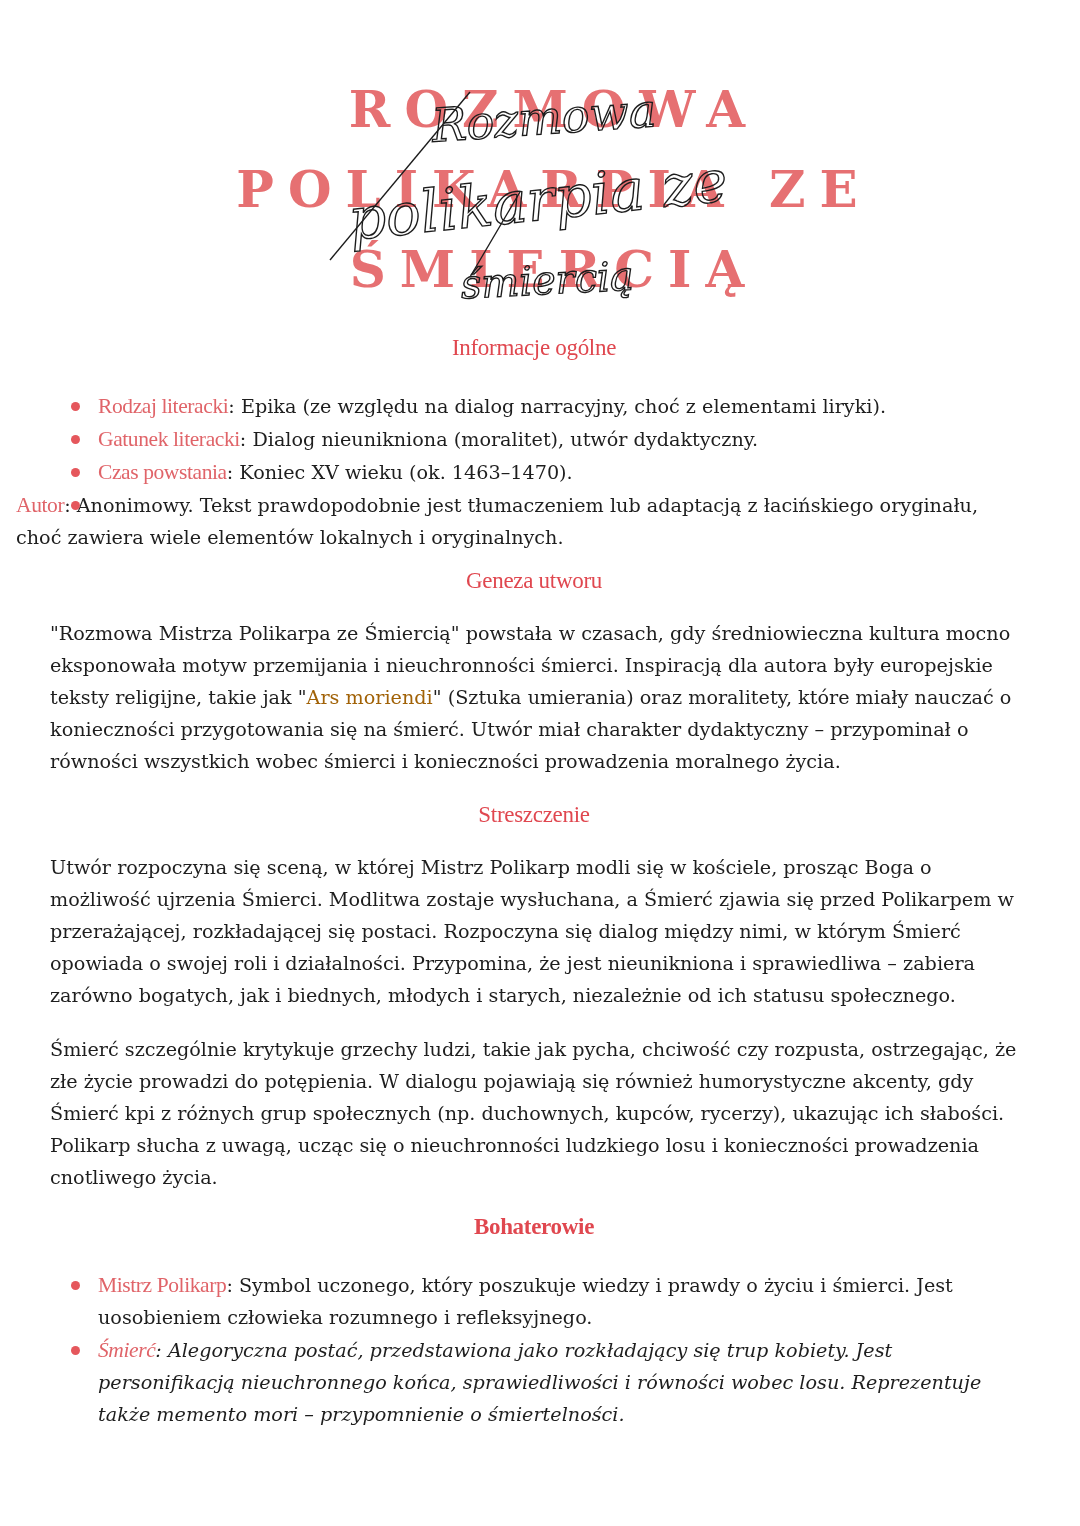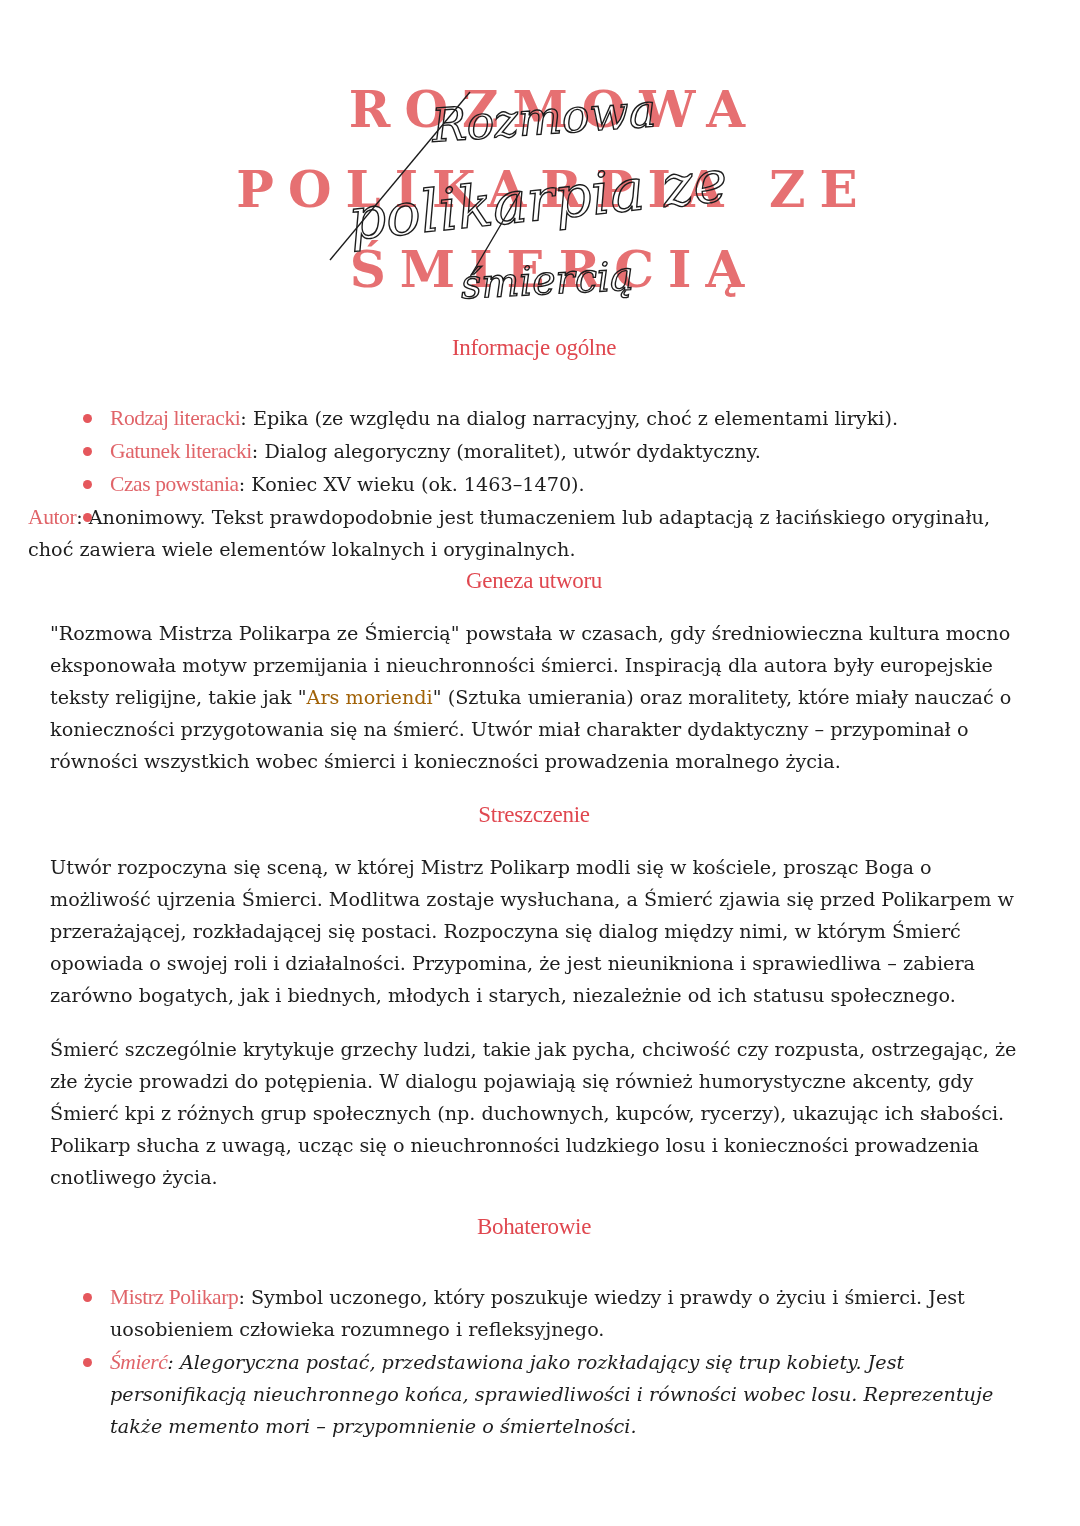--- a/index.html
+++ b/index.html
@@ -31,21 +31,21 @@
   }
 
   
   .body-text {
     font-family: "DejaVu Serif", "Liberation Serif", serif;
     font-size: 19.2px; line-height: 32px; color: #1e1e1e;
   }
   .para { position: absolute; left: 50px; width: 985px; margin: 0; }
 
   
-  .blist { position: absolute; left: 0; width: 1040px; margin: 16px; padding: 0; list-style: none; }
+  .blist { position: absolute; left: 0; width: 1040px; margin: 4px; padding: 0; list-style: none; }
   .blist li { position: relative; padding-left: 94px; }
   .blist li .dot {
     position: absolute; left: 67px; top: 12px; width: 9px; height: 9px;
     border-radius: 50%; background: #e5575c;
   }
   .term {
     font-family: "Liberation Serif", "DejaVu Serif", serif;
     color: #e06469; font-size: 21.5px; letter-spacing: -0.4px;
   }
   .accent-bold { color: #a16207; font-weight: normal; }
@@ -69,40 +69,40 @@
   </div>
 
   <div class="section-heading" style="top:333px;">Informacje ogólne</div>
   <ul class="blist body-text" style="top:386px;">
     <li>
       <span class="dot"></span>
       <span class="term">Rodzaj literacki</span><span>: Epika (ze względu na dialog narracyjny, choć z elementami liryki).</span>
     </li>
     <li>
       <span class="dot"></span>
-      <span class="term">Gatunek literacki</span><span>: Dialog alegoryczny (moralitet), utwór dydaktyczny.</span>
+      <span class="term">Gatunek literacki</span><span>: Dialog nieunikniona (moralitet), utwór dydaktyczny.</span>
     </li>
     <li>
       <span class="dot"></span>
       <span class="term">Czas powstania</span><span>: Koniec XV wieku (ok. 1463–1470).</span>
     </li>
     <li style="padding-right:60px;padding-left:12px;">
       <span class="dot"></span>
       <span class="term">Autor</span><span>: Anonimowy. Tekst prawdopodobnie jest tłumaczeniem lub adaptacją z łacińskiego oryginału, choć zawiera wiele elementów lokalnych i oryginalnych.</span>
     </li>
   </ul>
 
   <div class="section-heading" style="top:566px;">Geneza utworu</div>
   <p class="para body-text" style="top:618px;"><span>"Rozmowa Mistrza Polikarpa ze Śmiercią" powstała w czasach, gdy średniowieczna kultura mocno eksponowała motyw przemijania i nieuchronności śmierci. Inspiracją dla autora były europejskie teksty religijne, takie jak "</span><span class="accent-bold">Ars moriendi</span><span>" (Sztuka umierania) oraz moralitety, które miały nauczać o konieczności przygotowania się na śmierć. Utwór miał charakter dydaktyczny – przypominał o równości wszystkich wobec śmierci i konieczności prowadzenia moralnego życia.</span></p>
 
   <div class="section-heading" style="top:800px;">Streszczenie</div>
   <p class="para body-text" style="top:852px;">Utwór rozpoczyna się sceną, w której Mistrz Polikarp modli się w kościele, prosząc Boga o możliwość ujrzenia Śmierci. Modlitwa zostaje wysłuchana, a Śmierć zjawia się przed Polikarpem w przerażającej, rozkładającej się postaci. Rozpoczyna się dialog między nimi, w którym Śmierć opowiada o swojej roli i działalności. Przypomina, że jest nieunikniona i sprawiedliwa – zabiera zarówno bogatych, jak i biednych, młodych i starych, niezależnie od ich statusu społecznego.</p>
   <p class="para body-text" style="top:1034px;">Śmierć szczególnie krytykuje grzechy ludzi, takie jak pycha, chciwość czy rozpusta, ostrzegając, że złe życie prowadzi do potępienia. W dialogu pojawiają się również humorystyczne akcenty, gdy Śmierć kpi z różnych grup społecznych (np. duchownych, kupców, rycerzy), ukazując ich słabości. Polikarp słucha z uwagą, ucząc się o nieuchronności ludzkiego losu i konieczności prowadzenia cnotliwego życia.</p>
 
-  <div class="section-heading" style="top:1212px;">Bohaterowie</div>
+  <div class="section-heading" style="top:1212px;font-weight:bold;">Bohaterowie</div>
   <ul class="blist body-text" style="top:1265px;">
     <li style="padding-right:40px;">
       <span class="dot"></span>
       <span class="term">Mistrz Polikarp</span><span>: Symbol uczonego, który poszukuje wiedzy i prawdy o życiu i śmierci. Jest uosobieniem człowieka rozumnego i refleksyjnego.</span>
     </li>
     <li style="padding-right:20px;font-style:italic;">
       <span class="dot"></span>
       <span class="term">Śmierć</span><span>: Alegoryczna postać, przedstawiona jako rozkładający się trup kobiety. Jest personifikacją nieuchronnego końca, sprawiedliwości i równości wobec losu. Reprezentuje także memento mori – przypomnienie o śmiertelności.</span>
     </li>
   </ul>

